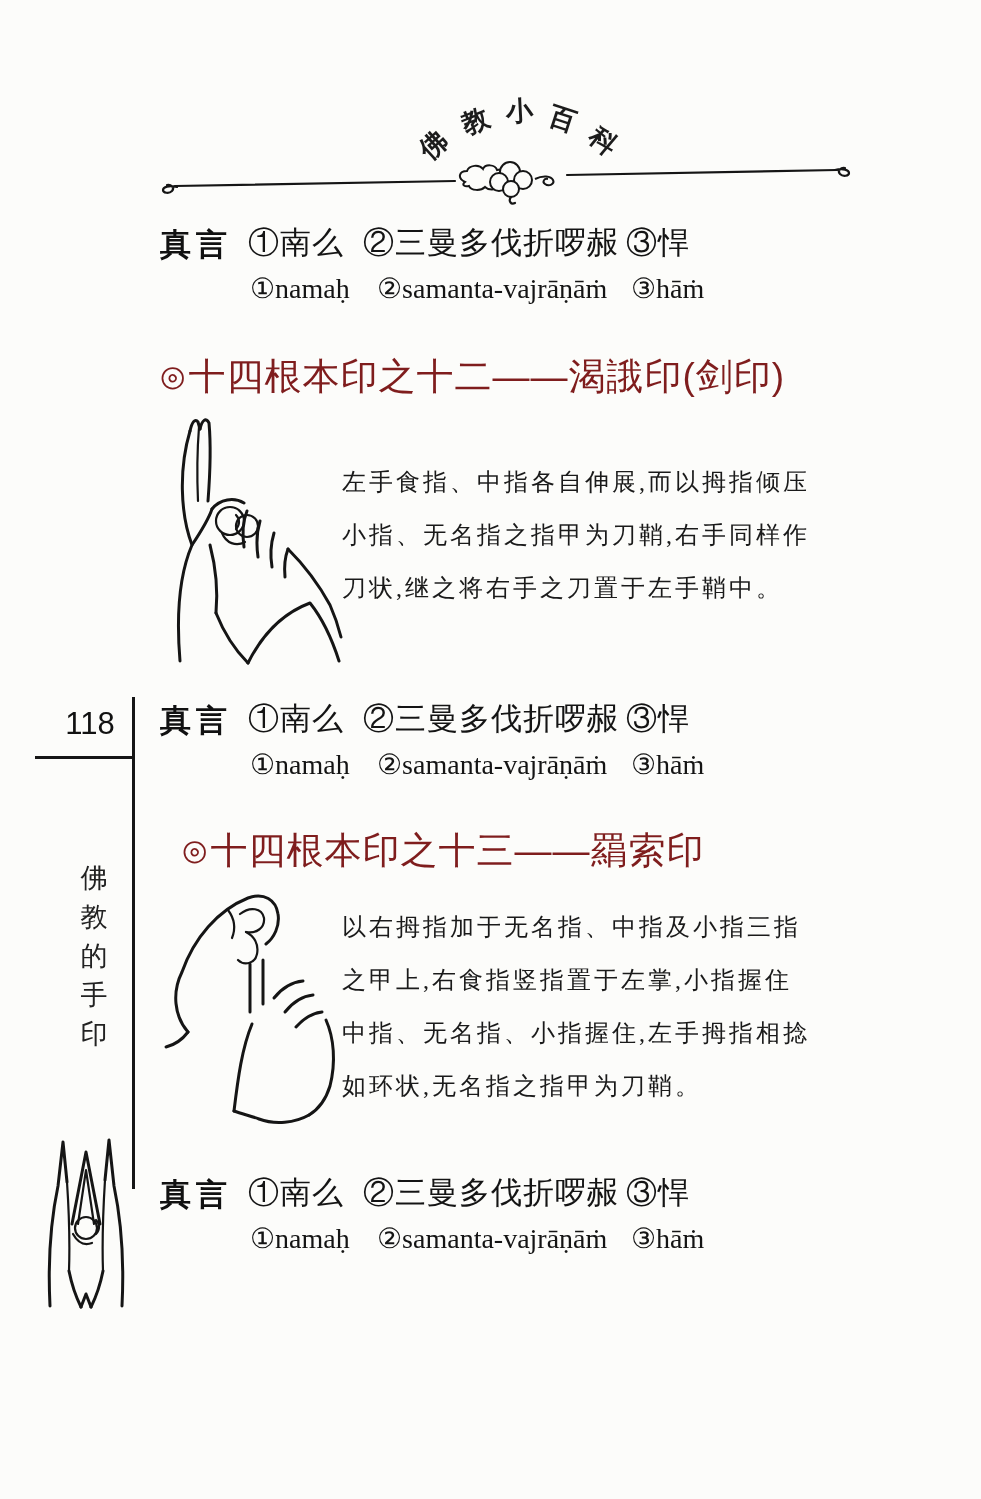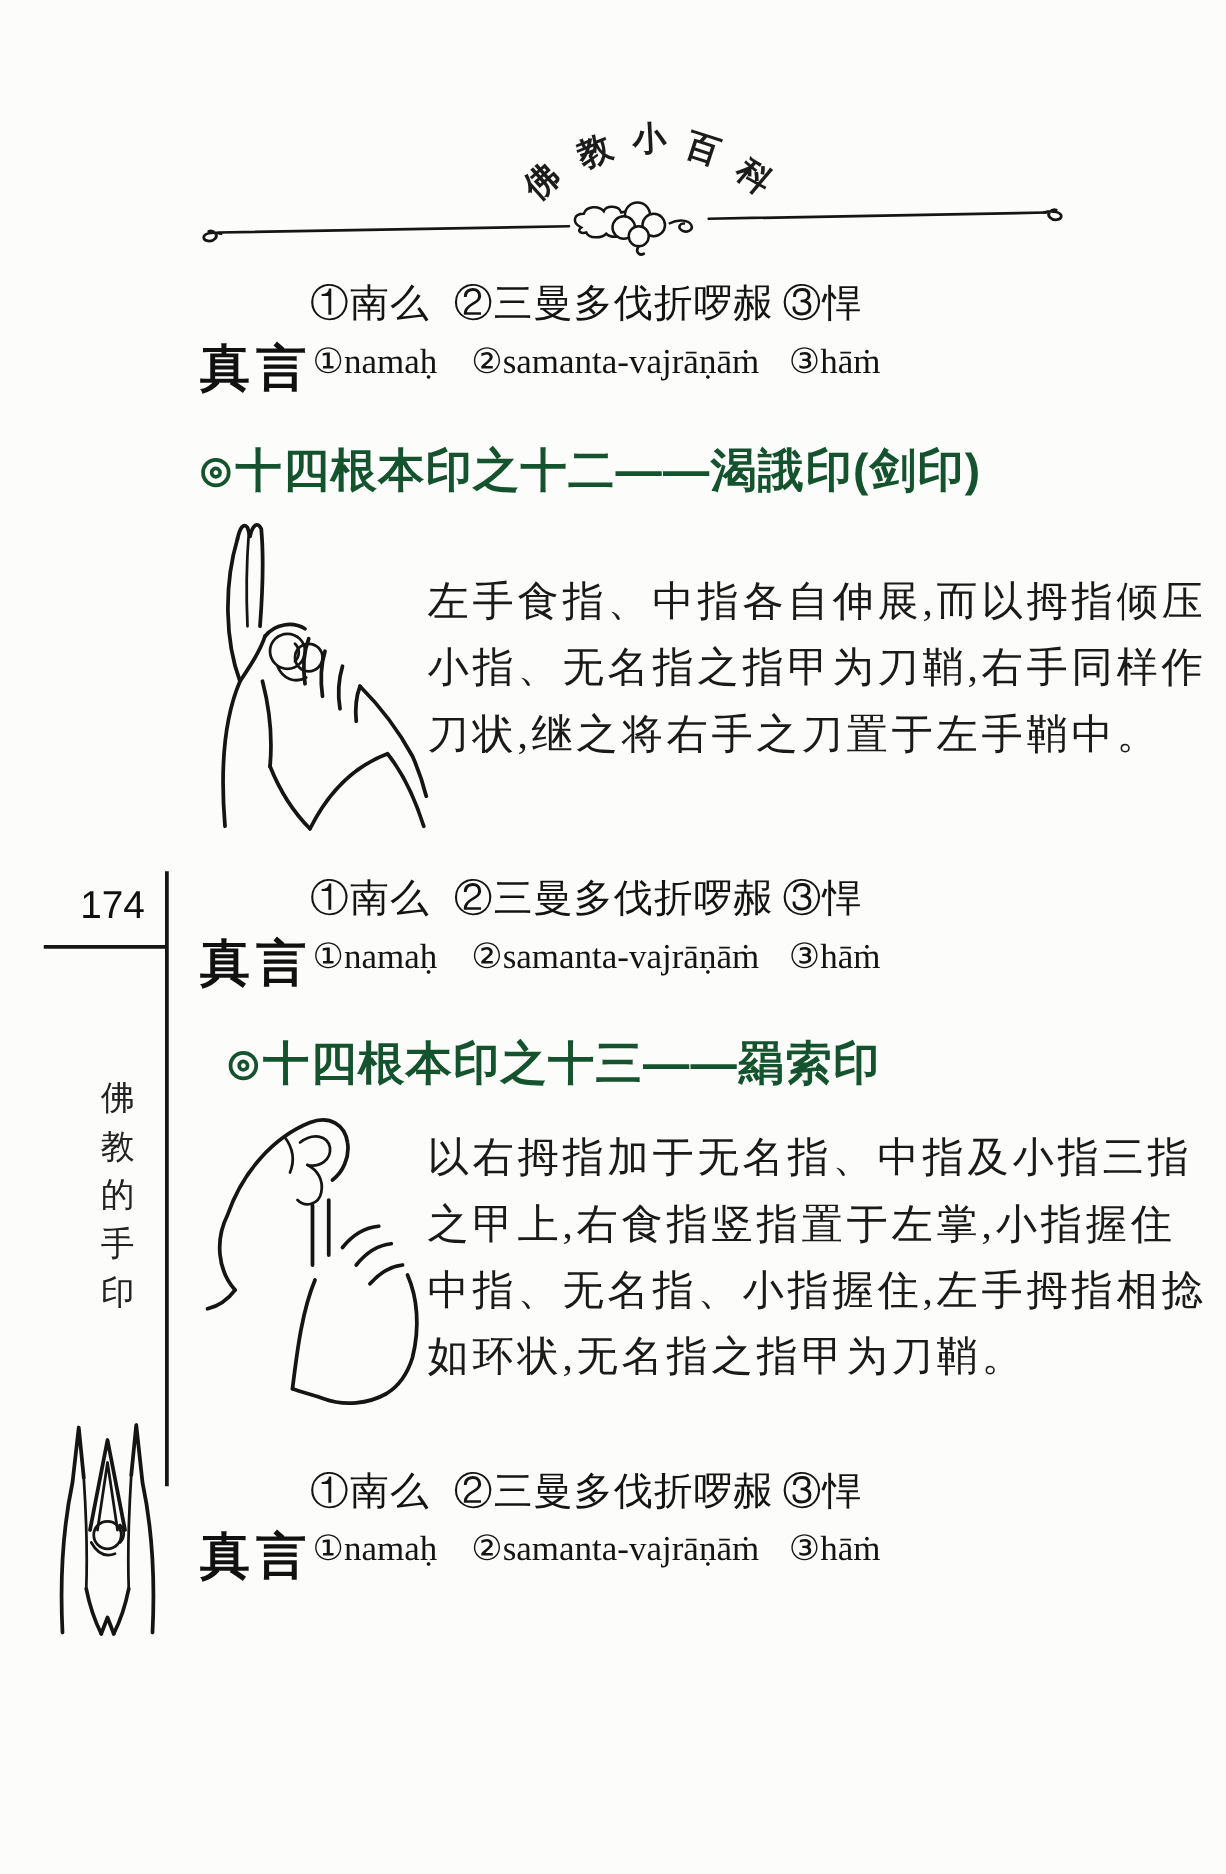--- a/index.html
+++ b/index.html
@@ -15,43 +15,43 @@
   .arc-char{
     position:absolute;
     font-family:"Liberation Sans", sans-serif;
     font-size:27px;font-weight:700;color:#1c1c1c;
   }
   
   .mantra{position:absolute;left:160px;width:700px;height:95px;}
   .m-label{
     position:absolute;left:0;top:2px;
     font-family:"Liberation Sans", sans-serif;
-    font-weight:700;font-size:40px;letter-spacing:5px;color:#111;margin-top:43px;
+    font-weight:700;font-size:31px;letter-spacing:5px;color:#111;
   }
   .m-cn{
     position:absolute;top:0;
     font-size:31px;letter-spacing:1px;color:#141414;
     font-family:"Liberation Serif", serif;
   }
   .m-ro{
     position:absolute;top:50px;
     font-size:28px;color:#141414;
     font-family:"Liberation Serif", serif;
   }
   
   .heading{
     position:absolute;left:158px;
     font-family:"Liberation Sans", sans-serif;
-    font-weight:700;font-size:37px;letter-spacing:1px;color:#14532d;
+    font-weight:400;font-size:37px;letter-spacing:1px;color:#7f1d1d;
     white-space:nowrap;
   }
   
   .bodytext{position:absolute;left:342px;width:545px;}
   .bodyline{
-    font-size:33px;line-height:53px;letter-spacing:3px;
+    font-size:24px;line-height:53px;letter-spacing:3px;
     color:#1a1a1a;font-family:"Liberation Serif", serif;
     white-space:nowrap;
   }
   
   .pagenum{
     position:absolute;left:50px;top:706px;width:80px;
     text-align:center;font-size:31px;color:#111;
     font-family:"Liberation Sans", sans-serif;
   }
   .pagenum-rule{position:absolute;left:35px;top:756px;width:99px;height:3px;background:#161616;}
@@ -126,21 +126,21 @@
     <path class="ink" d="M64 200 C72 220 83 237 96 250"></path>
     <path class="ink" d="M96 250 C112 218 134 199 158 190 C170 205 180 226 187 248"></path>
   </svg>
 
   <div class="bodytext" style="top:456px;">
     <div class="bodyline">左手食指、中指各自伸展,而以拇指倾压</div>
     <div class="bodyline">小指、无名指之指甲为刀鞘,右手同样作</div>
     <div class="bodyline">刀状,继之将右手之刀置于左手鞘中。</div>
   </div>
 
-  <div class="pagenum">174</div>
+  <div class="pagenum">118</div>
   <div class="pagenum-rule"></div>
   <div class="v-rule"></div>
   <div>
     <span class="v-char" style="top:860px;">佛</span>
     <span class="v-char" style="top:899px;">教</span>
     <span class="v-char" style="top:938px;">的</span>
     <span class="v-char" style="top:977px;">手</span>
     <span class="v-char" style="top:1016px;">印</span>
   </div>
 

